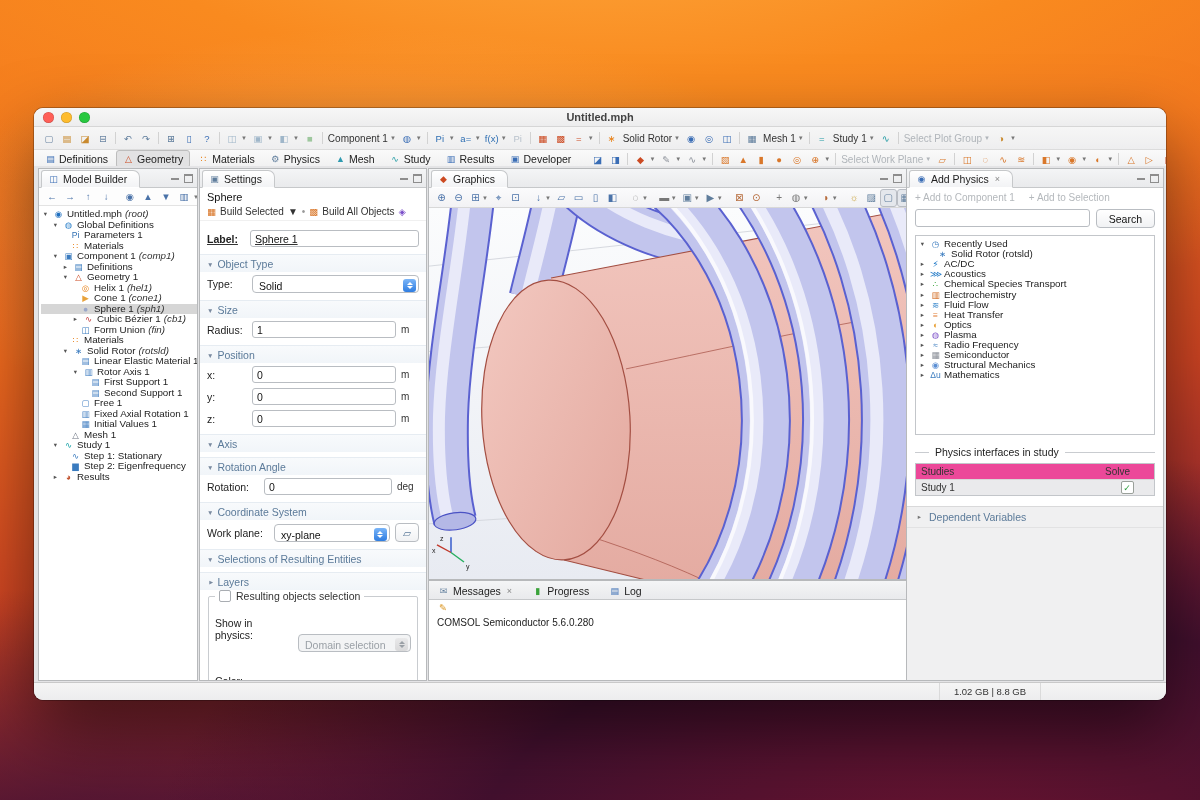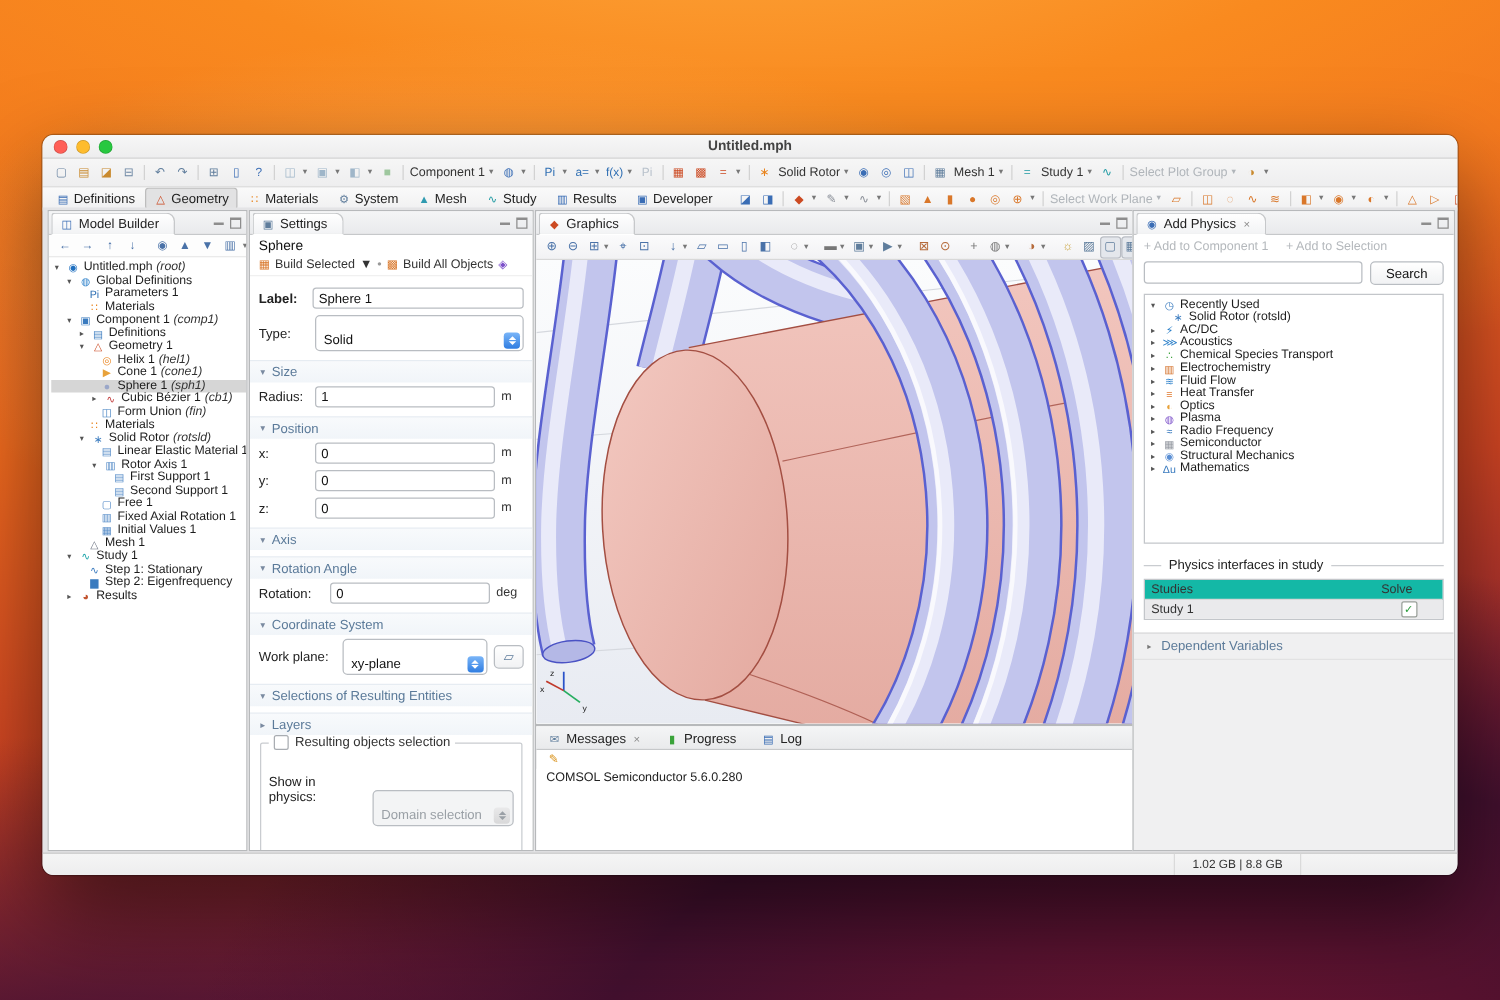--- a/index.html
+++ b/index.html
@@ -69,21 +69,21 @@
   .sect{display:flex;align-items:center;gap:4px;padding:3px 7px 2px;color:#5b7a99;font-size:10.5px;
     border-top:1px solid #e6ecf2;background:linear-gradient(#f8fafc,#f1f5f9);margin-top:5px;}
   .sect .sarrow{font-size:6.5px;color:#7a8aa0;}
   .frow{display:flex;align-items:center;gap:5px;padding:3px 7px 2px;}
   .flabel{width:60px;font-size:10.5px;color:#222;flex:none;}
   .flabel.b{font-weight:bold;width:38px;}
   .finput{flex:1;height:15px;border:1px solid #b9bdc2;border-radius:3px;background:#fff;
     font-size:10.5px;padding:0 4px;display:flex;align-items:center;color:#111;}
   .funit{width:18px;font-size:10px;color:#333;text-align:left;flex:none;}
   .fselect{flex:1;height:16px;border:1px solid #b9bdc2;border-radius:4px;background:#fff;
-    font-size:10.5px;padding:11px 2px 0 6px;display:flex;align-items:center;color:#111;position:relative;}
+    font-size:10.5px;padding:0 2px 0 6px;display:flex;align-items:flex-end;color:#111;position:relative;}
   .stp{width:13px;height:13px;border-radius:3px;margin-left:auto;flex:none;
     background:linear-gradient(#7ab5f8,#2f7de1);display:flex;flex-direction:column;align-items:center;justify-content:center;gap:1px;}
   .stp i{display:block;width:0;height:0;border-left:3px solid transparent;border-right:3px solid transparent;}
   .stp .up{border-bottom:3.5px solid #fff;}
   .stp .dn{border-top:3.5px solid #fff;}
   .fselect.disabled{background:#f3f4f5;color:#9aa0a6;margin-top:29px;}
   .fselect.disabled .stp{background:linear-gradient(#e9e9ea,#d8d8d9);}
   .fselect.disabled .stp .up{border-bottom-color:#9aa0a6;}
   .fselect.disabled .stp .dn{border-top-color:#9aa0a6;}
   .fieldset{border:1px solid #c9ccd0;border-radius:2px;margin:6px 8px 2px;padding:2px 6px 6px;}
@@ -109,21 +109,21 @@
     display:flex;align-items:flex-end;padding:0 4px 0 2px;flex:none;}
   .msgtools{height:15px;display:flex;align-items:center;padding:0 5px;flex:none;}
   .msgbody{flex:1;background:#fff;font-size:10px;color:#222;padding:2px 8px;}
   
   .aplinks{display:flex;gap:14px;padding:4px 8px 2px;font-size:10px;color:#b4b8bc;}
   .apsearch{display:flex;gap:6px;padding:4px 8px;}
   .apsearch .finput{height:16px;}
   .aptreebox{border:1px solid #c3c6ca;margin:3px 8px;height:192px;padding:3px 2px;overflow:hidden;background:#fff;}
   .aptable{border:1px solid #c3c6ca;margin:3px 8px 0;font-size:10px;}
   .aprow{display:flex;align-items:center;padding:1px 5px;height:13px;}
-  .aprow.head{border-bottom:1px solid #d8d8d8;background:#14b8a6;}
+  .aprow.head{border-bottom:1px solid #d8d8d8;background:#ec4899;}
   .aprow.data{background:#eaeaec;}
   .apcol1{flex:1;}
   .apcol2{width:44px;flex:none;display:flex;}
   .checkbox{width:11px;height:11px;border:1px solid #9aa09a;border-radius:2px;background:#fff;
     display:flex;align-items:center;justify-content:center;font-size:9px;font-weight:bold;color:var(--check,#2e9e3e);}
   .apbottom{flex:1;background:#f0f0f1;border-top:1px solid #d9d9da;margin-top:10px;}
   .dvrow{display:flex;align-items:center;gap:5px;padding:4px 8px;font-size:10.5px;color:#5b7a99;border-bottom:1px solid #e2e2e3;}
   .dvrow .tarrow{color:#777;}
   
   .sbar{position:absolute;left:0;right:0;bottom:0;height:17px;background:linear-gradient(#f5f5f5,#ededee);
@@ -359,21 +359,21 @@
           <span class="rtab active">
             <span class="qi" style="color: rgb(204, 74, 34);">△</span>
             <span>Geometry</span>
           </span>
           <span class="rtab">
             <span class="qi" style="color: rgb(232, 130, 26);">∷</span>
             <span>Materials</span>
           </span>
           <span class="rtab">
             <span class="qi" style="color: rgb(95, 125, 156);">⚙</span>
-            <span>System</span>
+            <span>Physics</span>
           </span>
           <span class="rtab">
             <span class="qi" style="color: rgb(47, 154, 176);">▲</span>
             <span>Mesh</span>
           </span>
           <span class="rtab">
             <span class="qi" style="color: rgb(31, 154, 163);">∿</span>
             <span>Study</span>
           </span>
           <span class="rtab">
@@ -749,25 +749,29 @@
           <div class="sheading">Sphere</div>
           <div class="stoolbar">
             <span class="qi" style="color: rgb(217, 119, 42);">▦</span>
             <span>Build Selected</span>
             <span class="qd">▼</span>
             <span style="color:#999;">•</span>
             <span class="qi" style="color: rgb(217, 119, 42);">▩</span>
             <span>Build All Objects</span>
             <span class="qi" style="color: rgb(123, 79, 201);">◈</span>
           </div>
-          <div class="frow" style="margin-top:6px;">
+          <div class="frow" style="margin-top:6px;text-decoration:underline;">
             <span class="flabel b">Label:</span>
             <span class="finput">Sphere 1</span>
           </div>
 
+          <div class="sect">
+              <span class="sarrow">▼</span>
+              <span>Object Type</span>
+            </div>
           <div class="frow">
             <span class="flabel" style="width:40px;">Type:</span>
             <span class="fselect">
               <span>Solid</span>
               <span class="stp">
                   <i class="up"></i>
                   <i class="dn"></i>
                 </span>
             </span>
           </div>

